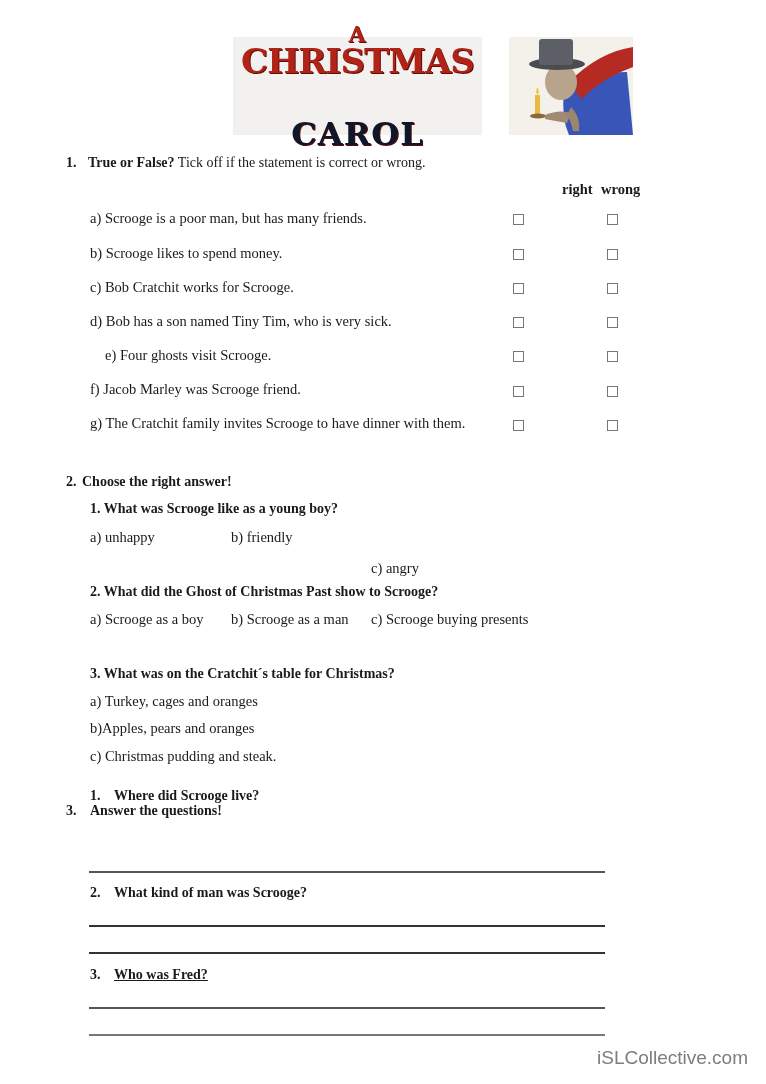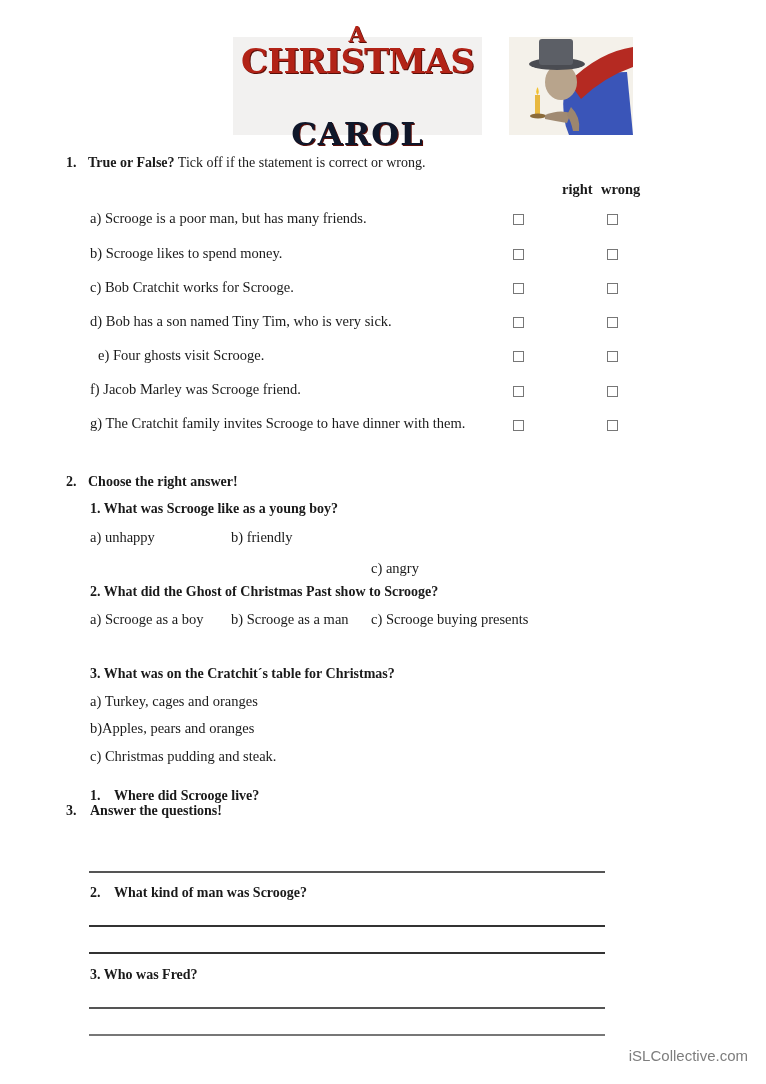--- a/index.html
+++ b/index.html
@@ -19,21 +19,21 @@
              font-size:32px; line-height:28px; letter-spacing:1px; text-shadow:1px 1px 0 #5a0e08;margin-top:42px; }
 
   .scrooge { left:509px; top:37px; width:124px; height:98px; background:#f4f1ea; overflow:hidden; }
 
   .h1 { font-size:14px; }
   .txt { font-size:14.5px; }
   .cb { width:9px; height:9px; border:1px solid #777; background:#fff; }
   .line { position:absolute; left:89px; width:516px; height:2px; background:#555; }
 
   .footer { right:18px; top:1047px; font-family:"Liberation Sans","DejaVu Sans",sans-serif;
-            font-size:15px; color:#7d7d7d; }
+            font-size:19px; color:#7d7d7d; }
 </style>
 </head>
 <body>
 
 <div class="abs logo">
   <div class="a">A</div>
   <div class="christmas">CHRISTMAS</div>
   <div class="carol">CAROL</div>
 </div>
 
@@ -77,35 +77,35 @@
 <div class="abs cb" style="left:607px; top:249px;"></div>
 
 <div class="abs txt" style="left:90px; top:279px;">c) Bob Cratchit works for Scrooge.</div>
 <div class="abs cb" style="left:513px; top:283px;"></div>
 <div class="abs cb" style="left:607px; top:283px;"></div>
 
 <div class="abs txt" style="left:90px; top:313px;">d) Bob has a son named Tiny Tim, who is very sick.</div>
 <div class="abs cb" style="left:513px; top:317px;"></div>
 <div class="abs cb" style="left:607px; top:317px;"></div>
 
-<div class="abs txt" style="left:98px; top:347px;">e) Four ghosts visit Scrooge.</div>
+<div class="abs txt" style="left:105px; top:347px;">e) Four ghosts visit Scrooge.</div>
 <div class="abs cb" style="left:513px; top:351px;"></div>
 <div class="abs cb" style="left:607px; top:351px;"></div>
 
 <div class="abs txt" style="left:90px; top:381px;">f) Jacob Marley was Scrooge friend.</div>
 <div class="abs cb" style="left:513px; top:386px;"></div>
 <div class="abs cb" style="left:607px; top:386px;"></div>
 
 <div class="abs txt" style="left:90px; top:415px;">g) The Cratchit family invites Scrooge to have dinner with them.</div>
 <div class="abs cb" style="left:513px; top:420px;"></div>
 <div class="abs cb" style="left:607px; top:420px;"></div>
 
 <div class="abs bold h1" style="left:66px; top:474px;">
   <span>2.</span>
-  <span style="margin-left:8px;">Choose the right answer!</span>
+  <span style="margin-left:2px;">Choose the right answer!</span>
 </div>
 
 <div class="abs bold h1" style="left:90px; top:501px;">1. What was Scrooge like as a young boy?</div>
 <div class="abs txt" style="left:90px; top:529px;">a) unhappy</div>
 <div class="abs txt" style="left:231px; top:529px;">b) friendly</div>
 <div class="abs txt" style="left:371px; top:560px;">c) angry</div>
 
 <div class="abs bold h1" style="left:90px; top:584px;">2. What did the Ghost of Christmas Past show to Scrooge?</div>
 <div class="abs txt" style="left:90px; top:611px;">a) Scrooge as a boy</div>
 <div class="abs txt" style="left:231px; top:611px;">b) Scrooge as a man</div>
@@ -129,18 +129,18 @@
 
 <div class="abs bold h1" style="left:90px; top:885px;">
   <span>2.</span>
   <span style="margin-left:10px;">What kind of man was Scrooge?</span>
 </div>
 <div class="line" style="top:925px; background:#333;"></div>
 <div class="line" style="top:952px; background:#333;"></div>
 
 <div class="abs bold h1" style="left:90px; top:967px;">
   <span>3.</span>
-  <span style="margin-left:0;">Who was Fred?</span>
+  <span style="margin-left:10px;text-decoration:underline;">Who was Fred?</span>
 </div>
 <div class="line" style="top:1007px;"></div>
 <div class="line" style="top:1034px; background:#777;"></div>
 
 <div class="abs footer">iSLCollective.com</div>
 
 </body></html>

